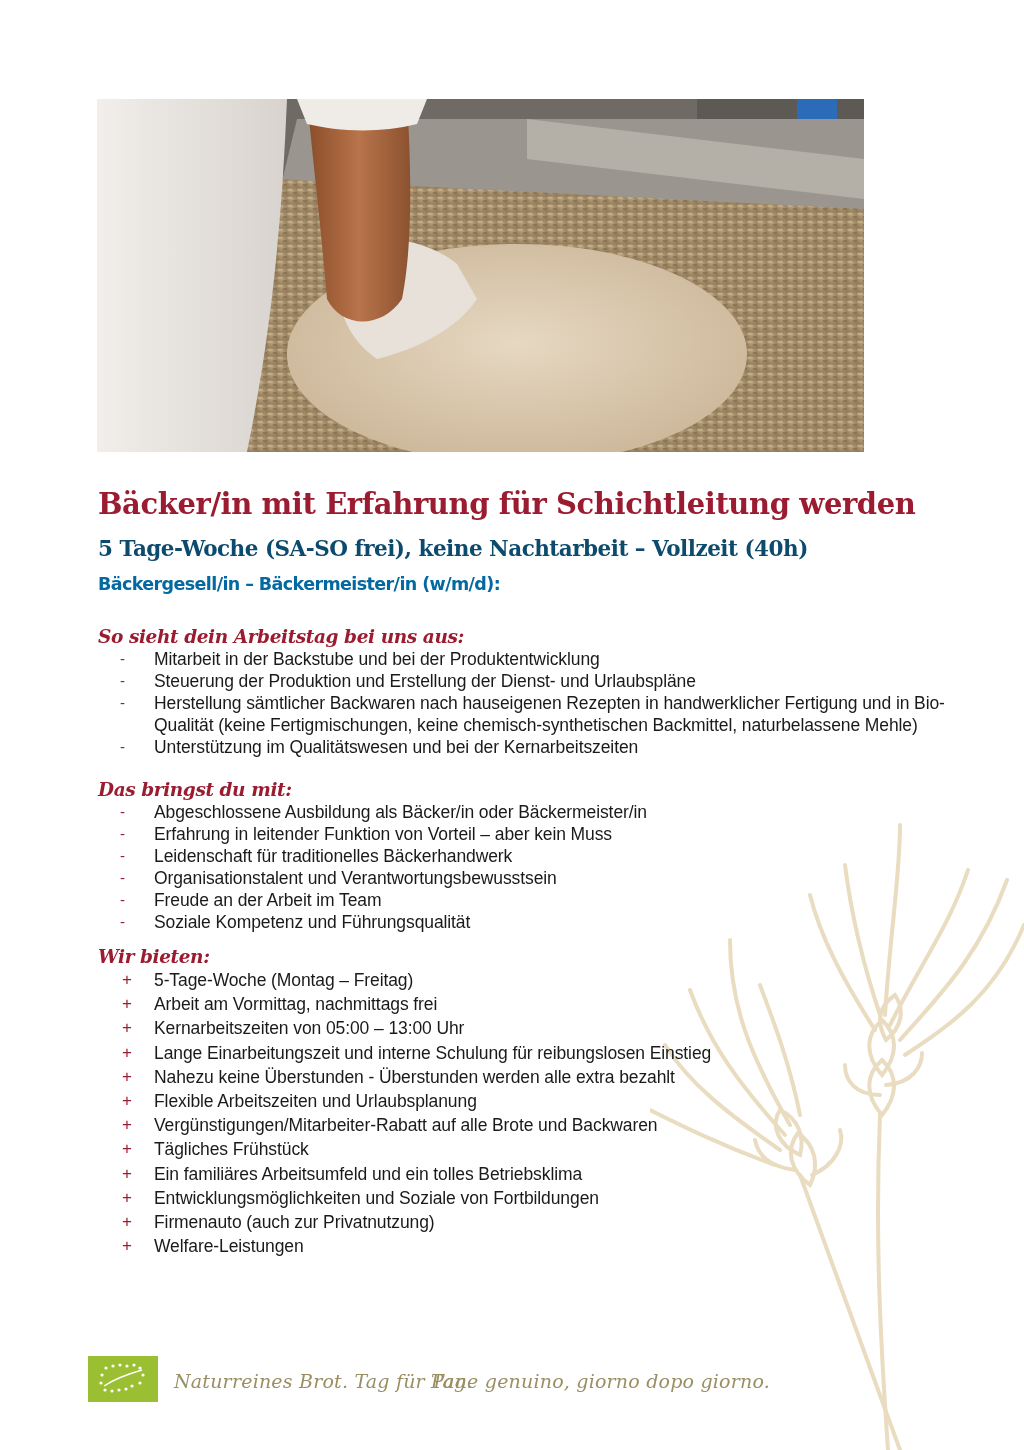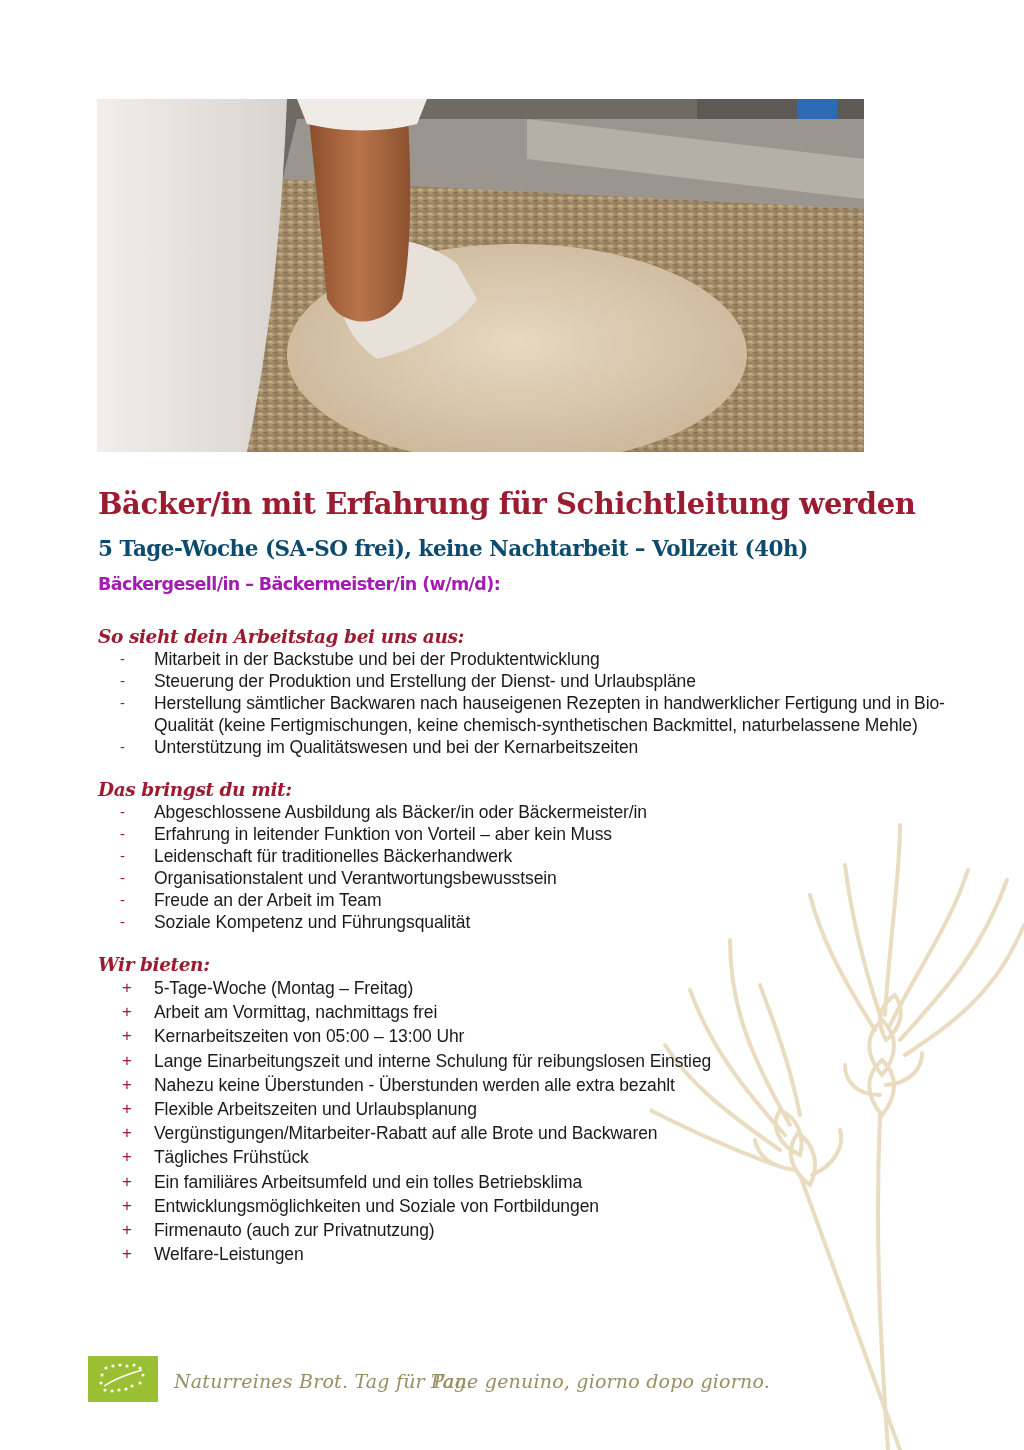--- a/index.html
+++ b/index.html
@@ -3,31 +3,31 @@
   <meta charset="utf-8">
   <style>
     html, body { margin: 0; padding: 0; background: #ffffff; }
     body { width: 1024px; height: 1450px; position: relative; overflow: hidden; font-family: "Liberation Sans", sans-serif; color: #1a1a1a; }
     .hero { position: absolute; left: 97px; top: 99px; width: 767px; height: 353px; overflow: hidden; background: #b9a58a; }
     .hero svg { display: block; }
     .wheat { position: absolute; left: 650px; top: 815px; width: 374px; height: 635px; pointer-events: none; }
     .content { position: absolute; left: 98px; top: 484px; width: 860px; }
     .title { font-family: "DejaVu Serif", serif; font-weight: bold; color: #9b1b30; font-size: 29px; letter-spacing: -0.4px; margin: 0; line-height: 40px; }
     .subtitle { font-family: "DejaVu Serif", serif; font-weight: bold; color: #0c4a6e; font-size: 21.5px; letter-spacing: -0.5px; margin: 10px 0 0 0; line-height: 30px; }
-    .role { font-family: "DejaVu Sans", sans-serif; font-weight: bold; color: #a21caf; font-size: 17.5px; letter-spacing: -0.6px; margin: 6px 0 0 0; line-height: 28px; }
+    .role { font-family: "DejaVu Sans", sans-serif; font-weight: bold; color: #0369a1; font-size: 17.5px; letter-spacing: -0.6px; margin: 6px 0 0 0; line-height: 28px; }
     .section { margin-top: 24px; }
     .section h2 { font-family: "DejaVu Serif", serif; font-weight: bold; color: #9b1b30; font-size: 18.5px; letter-spacing: -0.4px; margin: 0; line-height: 22px; font-style: italic; }
     .list { list-style: none; margin: 0; padding: 0; }
     .list li { position: relative; padding-left: 56px; font-size: 17.5px; line-height: 22px; color: #1a1a1a; letter-spacing: -0.1px; }
     .list li .bullet { position: absolute; left: 22px; top: 0; color: #9b1b30; font-size: 15px; }
     .plus li { line-height: 24.2px; }
     .plus li .bullet { font-size: 17px; left: 24px; }
     #sec1 { margin-top: 28px; }
     #sec2 { margin-top: 21px; }
-    #sec3 { margin-top: 21px; }
+    #sec3 { margin-top: 13px; }
     .footer { position: absolute; left: 88px; top: 1356px; width: 640px; height: 46px; }
     .eu-logo { position: absolute; left: 0; top: 0; width: 70px; height: 46px; background: #9bbf32; }
     .slogan { position: absolute; top: 14px; font-family: "DejaVu Serif", serif; font-style: italic; color: #9a8e62; font-size: 19px; letter-spacing: 0.2px; white-space: nowrap; }
     .slogan-de { left: 86px; }
     .slogan-it { left: 343px; }
   </style>
 </head>
 <body>
 
 <div class="hero">

